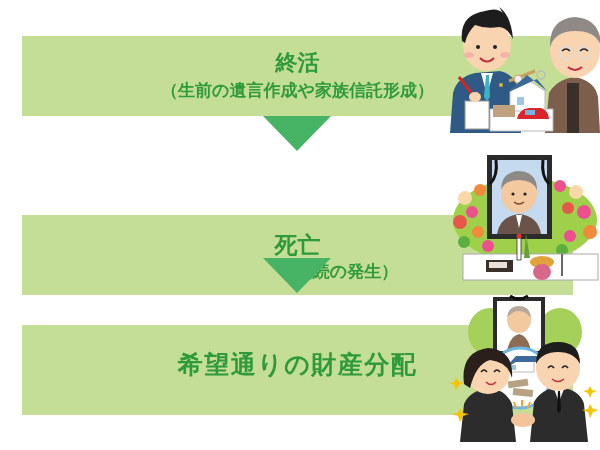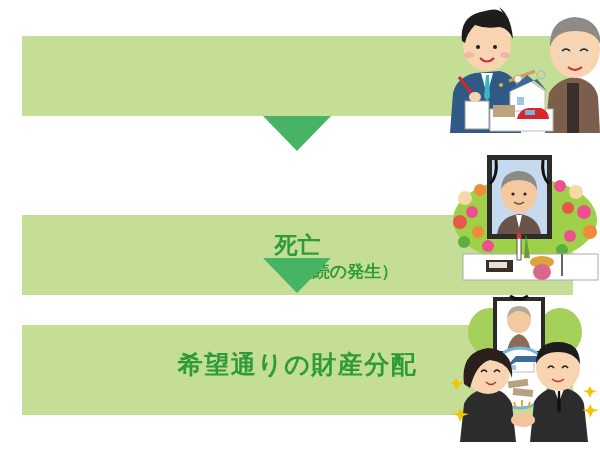--- a/index.html
+++ b/index.html
@@ -11,20 +11,22 @@
   .arrow { position: absolute; left: 263px; width: 0; height: 0;
            border-left: 34px solid transparent; border-right: 34px solid transparent;
            border-top: 35px solid #46b464; }
   .illust { position: absolute; }
   .illust svg { display: block; }
 </style>
 </head>
 <body>
 
 <div class="step-box" style="top:36px;height:80px;">
+  <div class="step-title" style="top:14px;font-size:22px;line-height:26px;">終活</div>
+  <div class="step-title" style="top:43px;font-size:17px;line-height:22px;">（生前の遺言作成や家族信託形成）</div>
 </div>
 <div class="arrow" style="top:116px;"></div>
 
 <div class="step-box" style="top:178px;height:80px;margin-top:37px;">
   <div class="step-title" style="top:17px;font-size:23px;line-height:27px;">死亡</div>
   <div class="step-title" style="top:46px;font-size:17px;line-height:21px;padding-left:41px;">（相続の発生）</div>
 </div>
 <div class="arrow" style="top:258px;"></div>
 
 <div class="step-box" style="top:325px;height:90px;">

